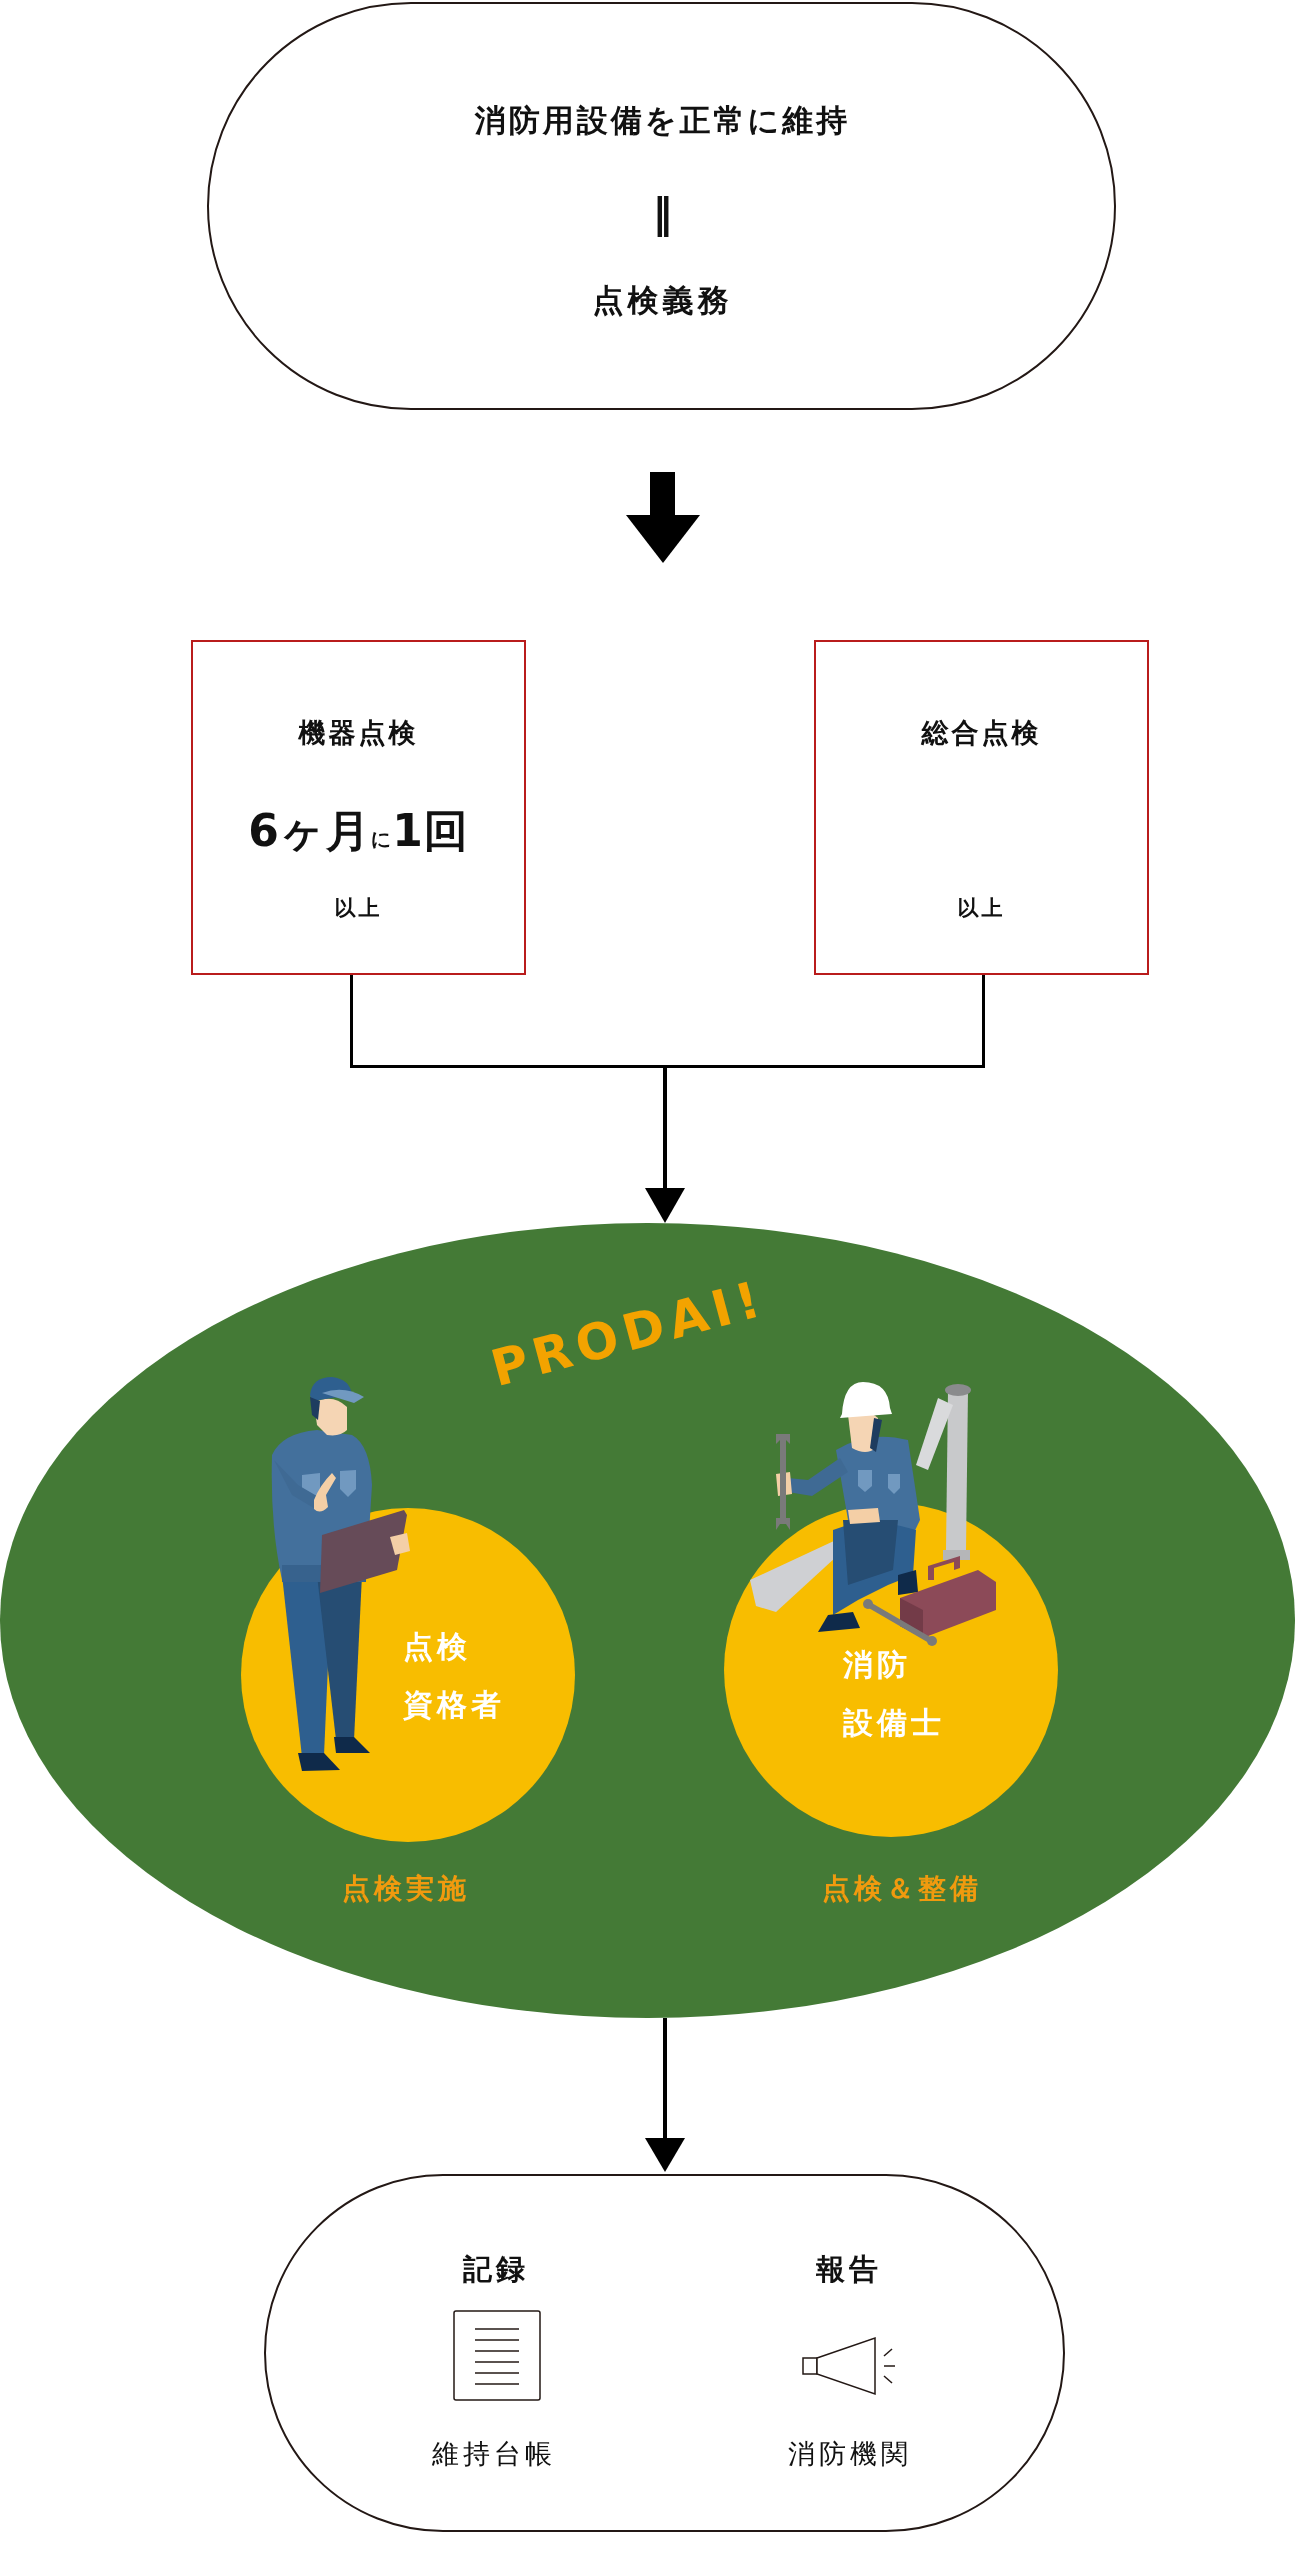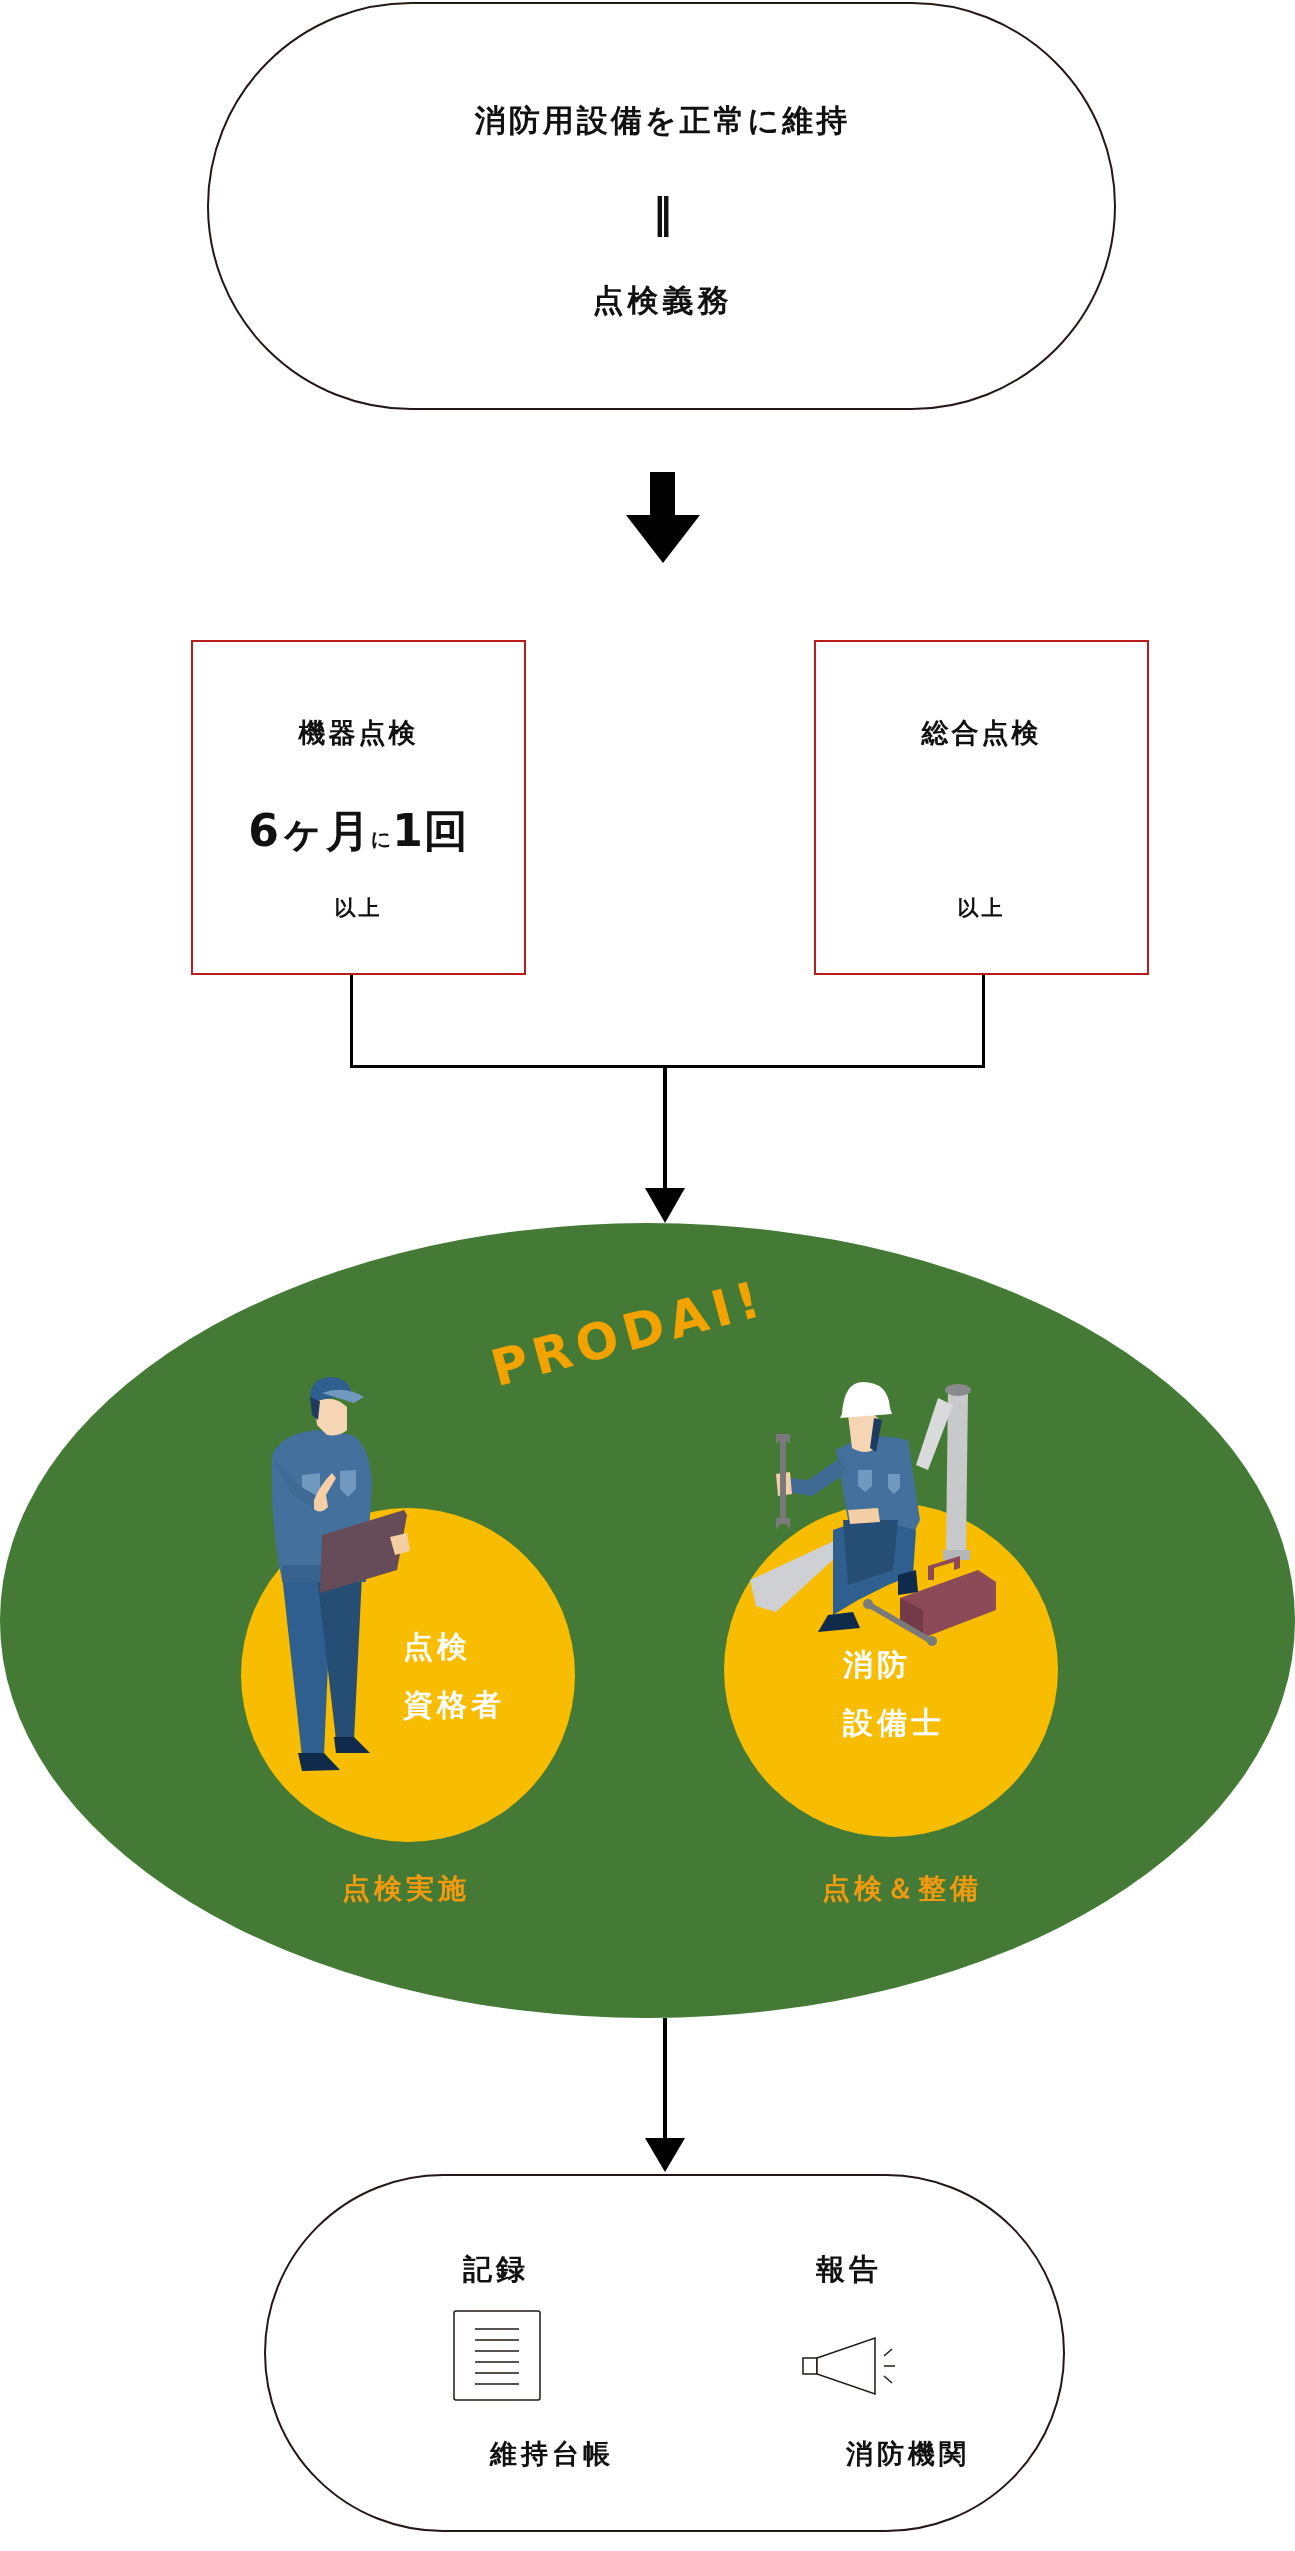--- a/index.html
+++ b/index.html
@@ -46,21 +46,21 @@
   .caption { color:#f19a0e; font-size:28px; font-weight:bold; letter-spacing:4px; white-space:nowrap; }
   #caption-left { left:342px; top:1870px; }
   #caption-right { left:822px; top:1870px; }
 
   
   #bottom-pill { left:264px; top:2174px; width:801px; height:358px; border:2px solid #231815;
                  box-sizing:border-box; border-radius:179px; background:#fff; }
   .bottom-head { font-size:29px; font-weight:bold; letter-spacing:4px; white-space:nowrap; width:200px; text-align:center; }
   #head-record { left:396px; top:2250px; }
   #head-report { left:749px; top:2250px; }
-  .bottom-label { font-size:27px; font-weight:bold; letter-spacing:4px; white-space:nowrap; width:240px; text-align:right; }
+  .bottom-label { font-size:27px; font-weight:normal; letter-spacing:4px; white-space:nowrap; width:240px; text-align:center; }
   #label-ledger { left:374px; top:2436px; }
   #label-agency { left:730px; top:2436px; }
 </style>
 </head>
 <body>
 
 <div id="top-pill" class="abs"></div>
 <div id="top-title" class="abs center-text">消防用設備を正常に維持</div>
 <div id="top-equals" class="abs center-text">‖</div>
 <div id="top-duty" class="abs center-text">点検義務</div>

